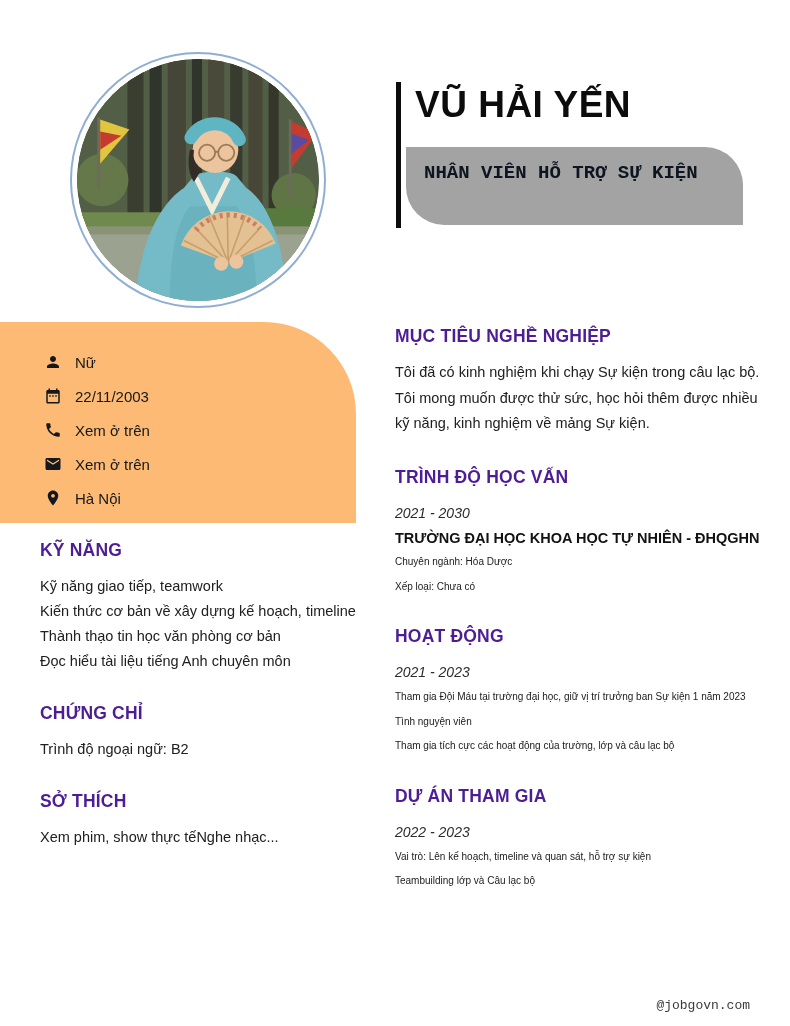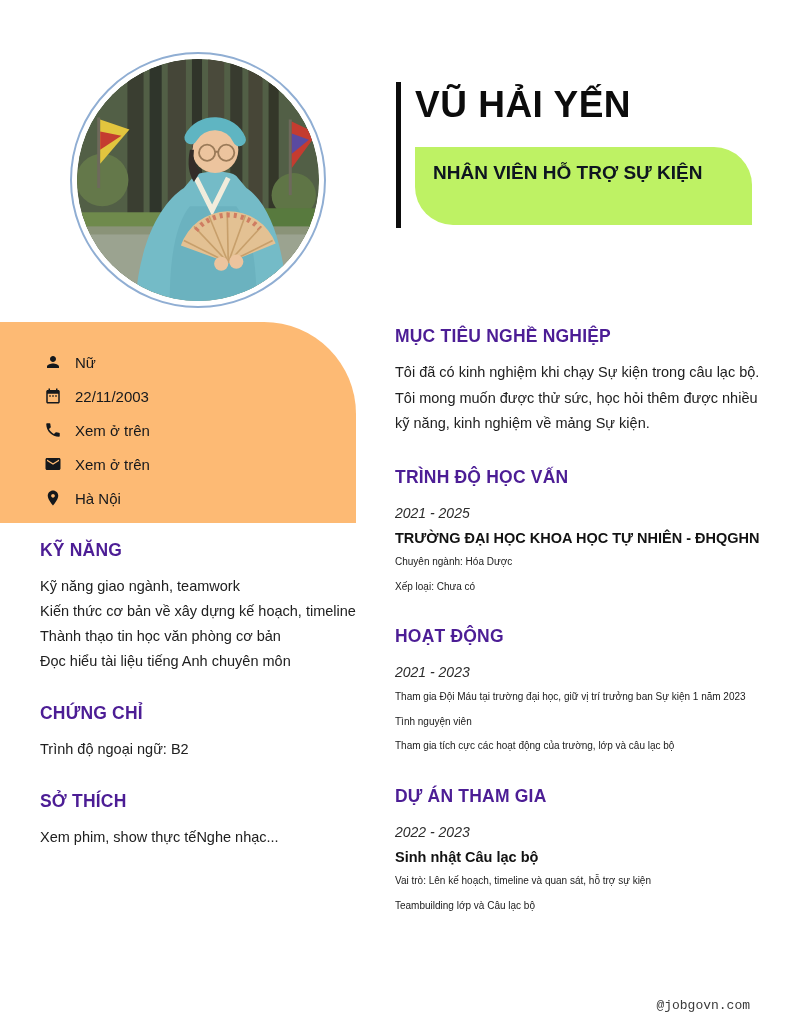--- a/index.html
+++ b/index.html
@@ -21,23 +21,24 @@
   }
   .photo-circle { width:242px; height:242px; border-radius:50%; overflow:hidden; display:block; }
 
   
   .accent-bar { position:absolute; left:396px; top:82px; width:5px; height:146px; background:#0c0c0c; }
   .name {
     position:absolute; left:415px; top:84px; width:360px;
     font-size:37px; font-weight:bold; color:#0c0c0c; letter-spacing:0.5px; margin:0;
   }
   .title-box {
-    position:absolute; left:415px; top:147px; width:337px; height:78px;
-    background:#bef264; border-radius:0 38px 0 38px;
+    position:absolute; left:406px; top:147px; width:337px; height:78px;
+    background:#a3a3a3; border-radius:0 38px 0 38px;
     padding:11px 20px 0 18px;
+    font-family:Liberation Mono, monospace;
   }
   .title-box .job-title {
     font-size:19px; font-weight:bold; color:#0e1520; line-height:30px; margin:0;
   }
 
   
   .contact-box {
     position:absolute; left:0; top:322px; width:356px; height:201px;
     background:#fdba74; border-radius:0 92px 0 0;
     padding:23px 0 0 44px;
@@ -188,21 +189,21 @@
             <path d="M12 2C8.13 2 5 5.13 5 9c0 5.25 7 13 7 13s7-7.75 7-13c0-3.87-3.13-7-7-7zm0 9.5c-1.38 0-2.5-1.12-2.5-2.5s1.12-2.5 2.5-2.5 2.5 1.12 2.5 2.5-1.12 2.5-2.5 2.5z"></path>
           </svg>
       </span>
       <span class="ctext">Hà Nội</span>
     </div>
   </div>
 
   <div class="left-col">
     <div class="l-section">
       <h2 class="sec-title">KỸ NĂNG</h2>
-      <div class="body-line">Kỹ năng giao ngành, teamwork</div>
+      <div class="body-line">Kỹ năng giao tiếp, teamwork</div>
       <div class="body-line">Kiến thức cơ bản về xây dựng kế hoạch, timeline</div>
       <div class="body-line">Thành thạo tin học văn phòng cơ bản</div>
       <div class="body-line">Đọc hiểu tài liệu tiếng Anh chuyên môn</div>
     </div>
     <div class="l-section">
       <h2 class="sec-title">CHỨNG CHỈ</h2>
       <div class="body-line">Trình độ ngoại ngữ: B2</div>
     </div>
     <div class="l-section">
       <h2 class="sec-title">SỞ THÍCH</h2>
@@ -211,38 +212,37 @@
   </div>
 
   <div class="right-col">
     <div class="r-section">
       <h2 class="sec-title">MỤC TIÊU NGHỀ NGHIỆP</h2>
       <p class="para">Tôi đã có kinh nghiệm khi chạy Sự kiện trong câu lạc bộ. Tôi mong muốn được thử sức, học hỏi thêm được nhiều kỹ năng, kinh nghiệm về mảng Sự kiện.</p>
     </div>
 
     <div class="r-section tight">
       <h2 class="sec-title">TRÌNH ĐỘ HỌC VẤN</h2>
-      <div class="period">2021 - 2025</div>
+      <div class="period">2021 - 2030</div>
       <div class="bold-line">TRƯỜNG ĐẠI HỌC KHOA HỌC TỰ NHIÊN - ĐHQGHN</div>
       <div class="sub-line">Chuyên ngành: Hóa Dược</div>
       <div class="sub-line">Xếp loại: Chưa có</div>
     </div>
 
     <div class="r-section tight">
       <h2 class="sec-title">HOẠT ĐỘNG</h2>
       <div class="period">2021 - 2023</div>
       <div class="sub-line">Tham gia Đội Máu tại trường đại học, giữ vị trí trưởng ban Sự kiện 1 năm 2023</div>
       <div class="sub-line">Tình nguyện viên</div>
       <div class="sub-line">Tham gia tích cực các hoạt động của trường, lớp và câu lạc bộ</div>
     </div>
 
     <div class="r-section">
       <h2 class="sec-title">DỰ ÁN THAM GIA</h2>
       <div class="period">2022 - 2023</div>
-      <div class="bold-line">Sinh nhật Câu lạc bộ</div>
       <div class="sub-line">Vai trò: Lên kế hoạch, timeline và quan sát, hỗ trợ sự kiện</div>
       <div class="sub-line">Teambuilding lớp và Câu lạc bộ</div>
     </div>
   </div>
 
   <div class="watermark">@jobgovn.com</div>
 
 </div>
 
 </body></html>

